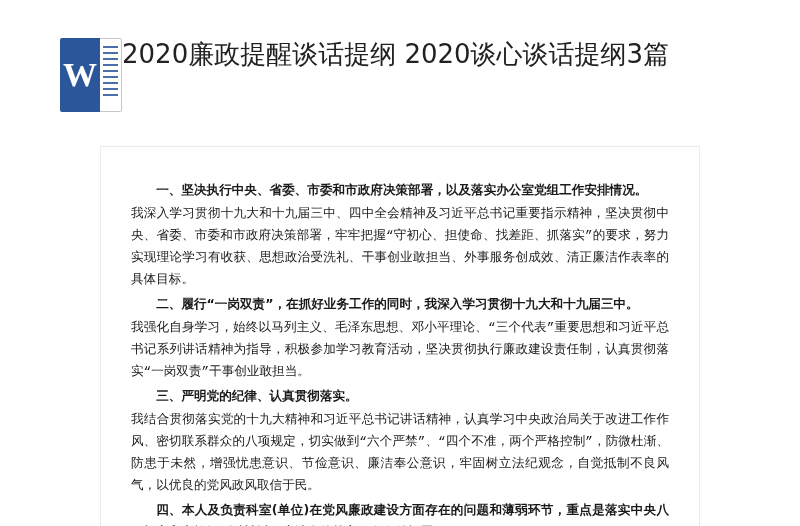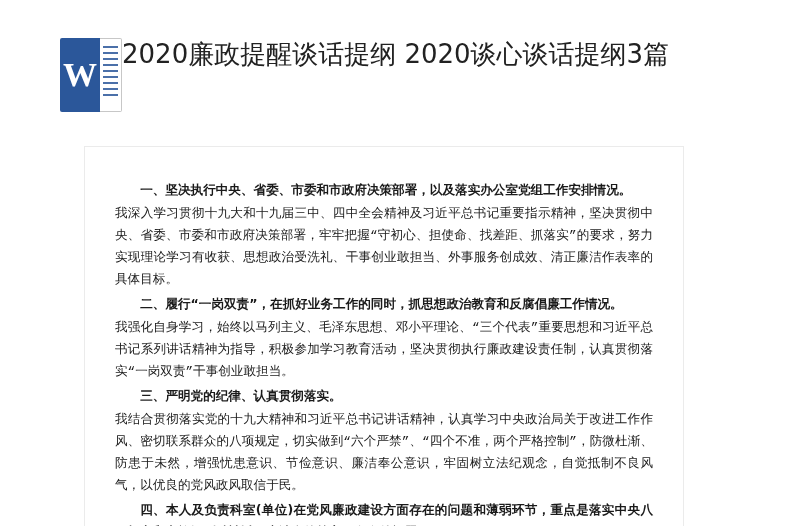--- a/index.html
+++ b/index.html
@@ -79,21 +79,21 @@
     font-size: 26px;
     line-height: 36px;
     color: #222222;
     font-family: "DejaVu Sans", "Liberation Sans", sans-serif;
     max-width: 640px;
     letter-spacing: 0px;
   }
   
   .doc-body {
     position: absolute;
-    left: 84px;
+    left: 100px;
     top: 146px;
     width: 600px;
     box-sizing: border-box;
     padding: 30px 30px 0 30px;
     background: #ffffff;
     border: 1px solid #ebebeb;
     border-bottom: none;
     height: 380px;
     overflow: hidden;
   }
@@ -136,21 +136,21 @@
           <i></i>
           <i></i>
       </div>
     </div>
     <div class="title">2020廉政提醒谈话提纲 2020谈心谈话提纲3篇</div>
   </div>
 
   <div class="doc-body">
     <p class="heading">一、坚决执行中央、省委、市委和市政府决策部署，以及落实办公室党组工作安排情况。</p>
     <p class="para">我深入学习贯彻十九大和十九届三中、四中全会精神及习近平总书记重要指示精神，坚决贯彻中央、省委、市委和市政府决策部署，牢牢把握“守初心、担使命、找差距、抓落实”的要求，努力实现理论学习有收获、思想政治受洗礼、干事创业敢担当、外事服务创成效、清正廉洁作表率的具体目标。</p>
-    <p class="heading">二、履行“一岗双责”，在抓好业务工作的同时，抓思想政治教育和反腐倡廉工作情况。</p>
+    <p class="heading">二、履行“一岗双责”，在抓好业务工作的同时，我深入学习贯彻十九大和十九届三中。</p>
     <p class="para">我强化自身学习，始终以马列主义、毛泽东思想、邓小平理论、“三个代表”重要思想和习近平总书记系列讲话精神为指导，积极参加学习教育活动，坚决贯彻执行廉政建设责任制，认真贯彻落实“一岗双责”干事创业敢担当。</p>
     <p class="heading">三、严明党的纪律、认真贯彻落实。</p>
     <p class="para">我结合贯彻落实党的十九大精神和习近平总书记讲话精神，认真学习中央政治局关于改进工作作风、密切联系群众的八项规定，切实做到“六个严禁”、“四个不准，两个严格控制”，防微杜渐、防患于未然，增强忧患意识、节俭意识、廉洁奉公意识，牢固树立法纪观念，自觉抵制不良风气，以优良的党风政风取信于民。</p>
     <p class="heading">四、本人及负责科室(单位)在党风廉政建设方面存在的问题和薄弱环节，重点是落实中央八项规定和实施细则精神以及廉洁自律等方面存在的问题。</p>
 
   </div>
 
 </div>
 
 </body></html>

